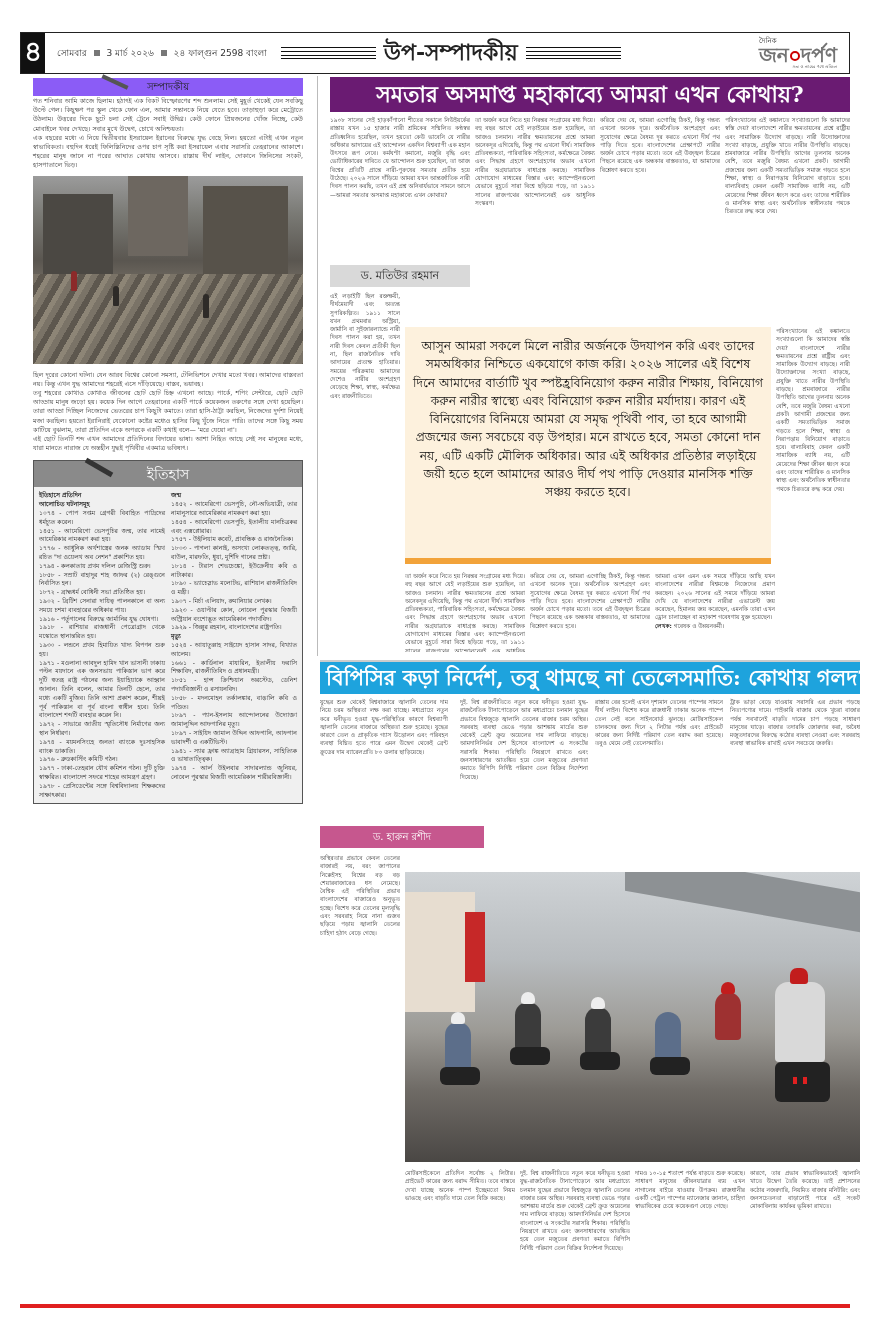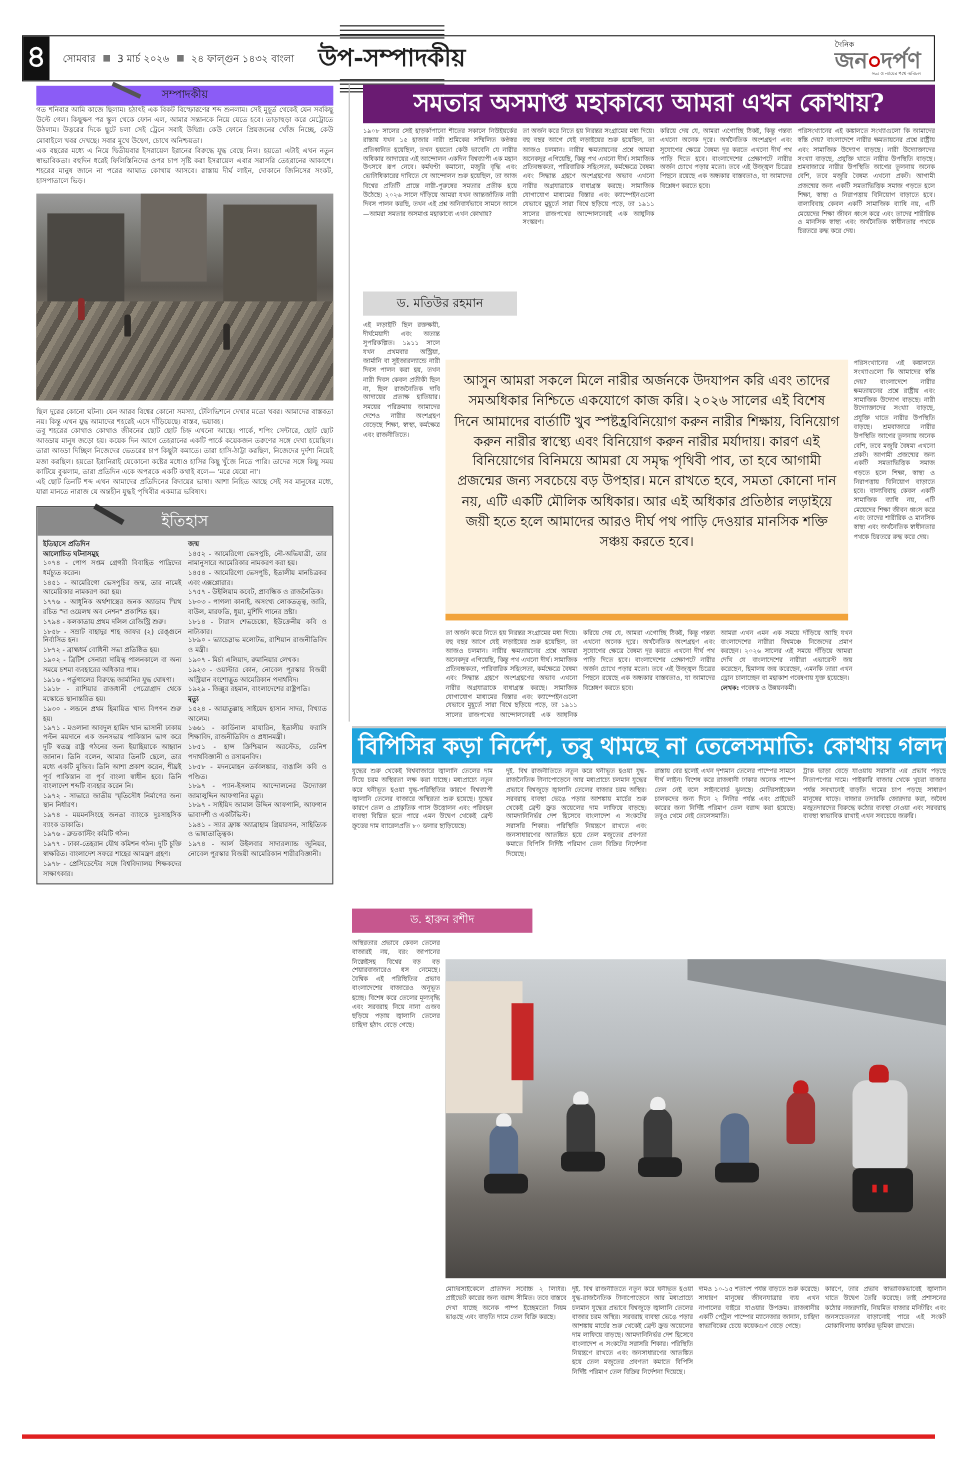--- a/index.html
+++ b/index.html
@@ -4,21 +4,21 @@
 <style>
   * { box-sizing: border-box; margin: 0; padding: 0; }
   html, body { width: 870px; height: 1328px; background: #fff; overflow: hidden; }
   body { font-family: "DejaVu Sans", sans-serif; color: #222; position: relative; }
 
   
   .masthead { position: absolute; left: 20px; top: 32px; width: 830px; height: 42px; border: 1px solid #222; display: flex; align-items: center; }
   .page-no { width: 24px; height: 40px; background: #111; color: #fff; font-size: 28px; font-weight: bold; display: flex; align-items: center; justify-content: center; font-family: "DejaVu Serif", serif; }
   .dateline { font-size: 9px; margin-left: 12px; color: #333; white-space: nowrap; }
   .dateline .sq { display: inline-block; width: 6px; height: 6px; background: #777; margin: 0 4px; vertical-align: middle; }
-  .section-wrap { display: flex; align-items: center; margin-left: 14px; flex-direction: column; }
+  .section-wrap { display: flex; align-items: center; margin-left: 14px; }
   .rules { width: 95px; height: 12px; border-top: 1px solid #111; border-bottom: 1px solid #111; position: relative; }
   .rules::before { content: ""; position: absolute; left: 0; right: 0; top: 3px; border-top: 1px solid #111; }
   .rules::after { content: ""; position: absolute; left: 0; right: 0; top: 7px; border-top: 1px solid #111; }
   .section-title { font-size: 22px; font-weight: bold; padding: 0 8px; font-family: "DejaVu Serif", serif; }
   .brand { margin-left: auto; margin-right: 12px; text-align: right; line-height: 1; }
   .brand .small { font-size: 7px; display: block; text-align: left; }
   .brand .logo { font-size: 20px; font-weight: bold; color: #737373; }
   .brand .logo .dot { display: inline-block; width: 10px; height: 10px; border-radius: 50%; border: 2px solid #c00; vertical-align: middle; margin: 0 1px; }
   .brand .tag { font-size: 4px; display: block; }
 
@@ -83,21 +83,21 @@
 </head>
 <body>
 
 <header class="masthead">
   <div class="page-no">৪</div>
   <div class="dateline">
     <span>সোমবার</span>
     <span class="sq"></span>
     <span>3 মার্চ ২০২৬</span>
     <span class="sq"></span>
-    <span>২৪ ফাল্গুন ১৪৩২ বাংলা</span>
+    <span>২৪ ফাল্গুন 2598 বাংলা</span>
   </div>
   <div class="section-wrap">
     <div class="rules"></div>
     <div class="section-title">উপ-সম্পাদকীয়</div>
     <div class="rules"></div>
   </div>
   <div class="brand">
     <span class="small">দৈনিক</span>
     <span class="logo"><span>জন</span><span class="dot"></span><span>দর্পণ</span></span>
     <span class="tag">সত্য ও ন্যায়ের পথে অবিচল</span>

